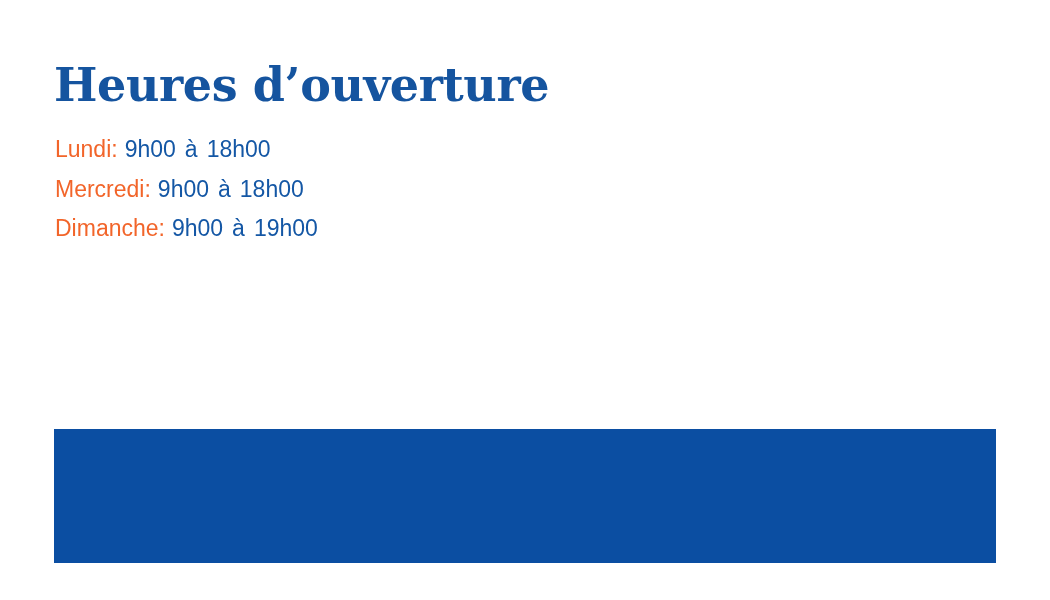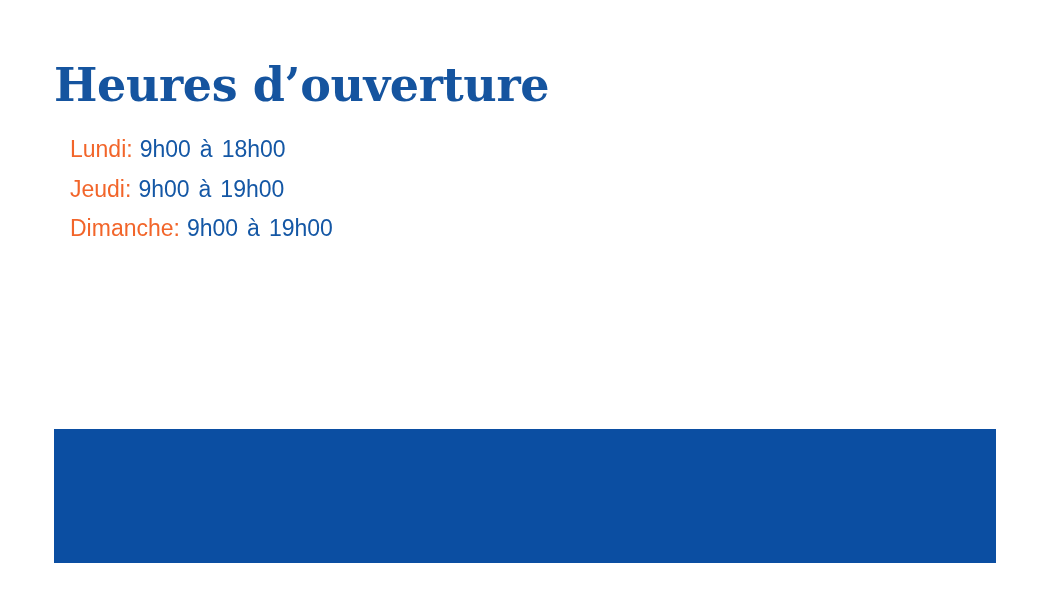--- a/index.html
+++ b/index.html
@@ -29,21 +29,21 @@
     font-family: "DejaVu Serif", "Liberation Serif", serif;
     font-weight: bold;
     font-size: 46px;
     line-height: 52px;
     letter-spacing: -0.4px;
     color: #15549F;
     white-space: nowrap;
   }
   #hours-list {
     position: absolute;
-    left: 70px;
+    left: 55px;
     top: 133px;
     width: 900px;
   }
   .hours-row {
     height: 39.5px;
     line-height: 33px;
     font-size: 23px;
     white-space: nowrap;
     font-family: "Liberation Sans", sans-serif;
     font-stretch: condensed;
@@ -79,24 +79,24 @@
 
   <div id="title">Heures d’ouverture</div>
 
   <div id="hours-list">
 
     <div class="hours-row">
       <span class="day-label">Lundi:</span><span class="time-value">9h00</span><span class="time-sep">à</span><span class="time-close">18h00</span>
     </div>
 
 
+    <div class="hours-row">
+      <span class="day-label">Mercredi:</span><span class="time-value">9h00</span><span class="time-sep">à</span><span class="time-close">18h00</span>
+    </div>
 
-    <div class="hours-row">
-      <span class="day-label">Jeudi:</span><span class="time-value">9h00</span><span class="time-sep">à</span><span class="time-close">19h00</span>
-    </div>
 
     <div class="hours-row">
       <span class="day-label">Dimanche:</span><span class="time-value">9h00</span><span class="time-sep">à</span><span class="time-close">19h00</span>
     </div>
 
 
 
   </div>
 
   <div id="footer-band"></div>

